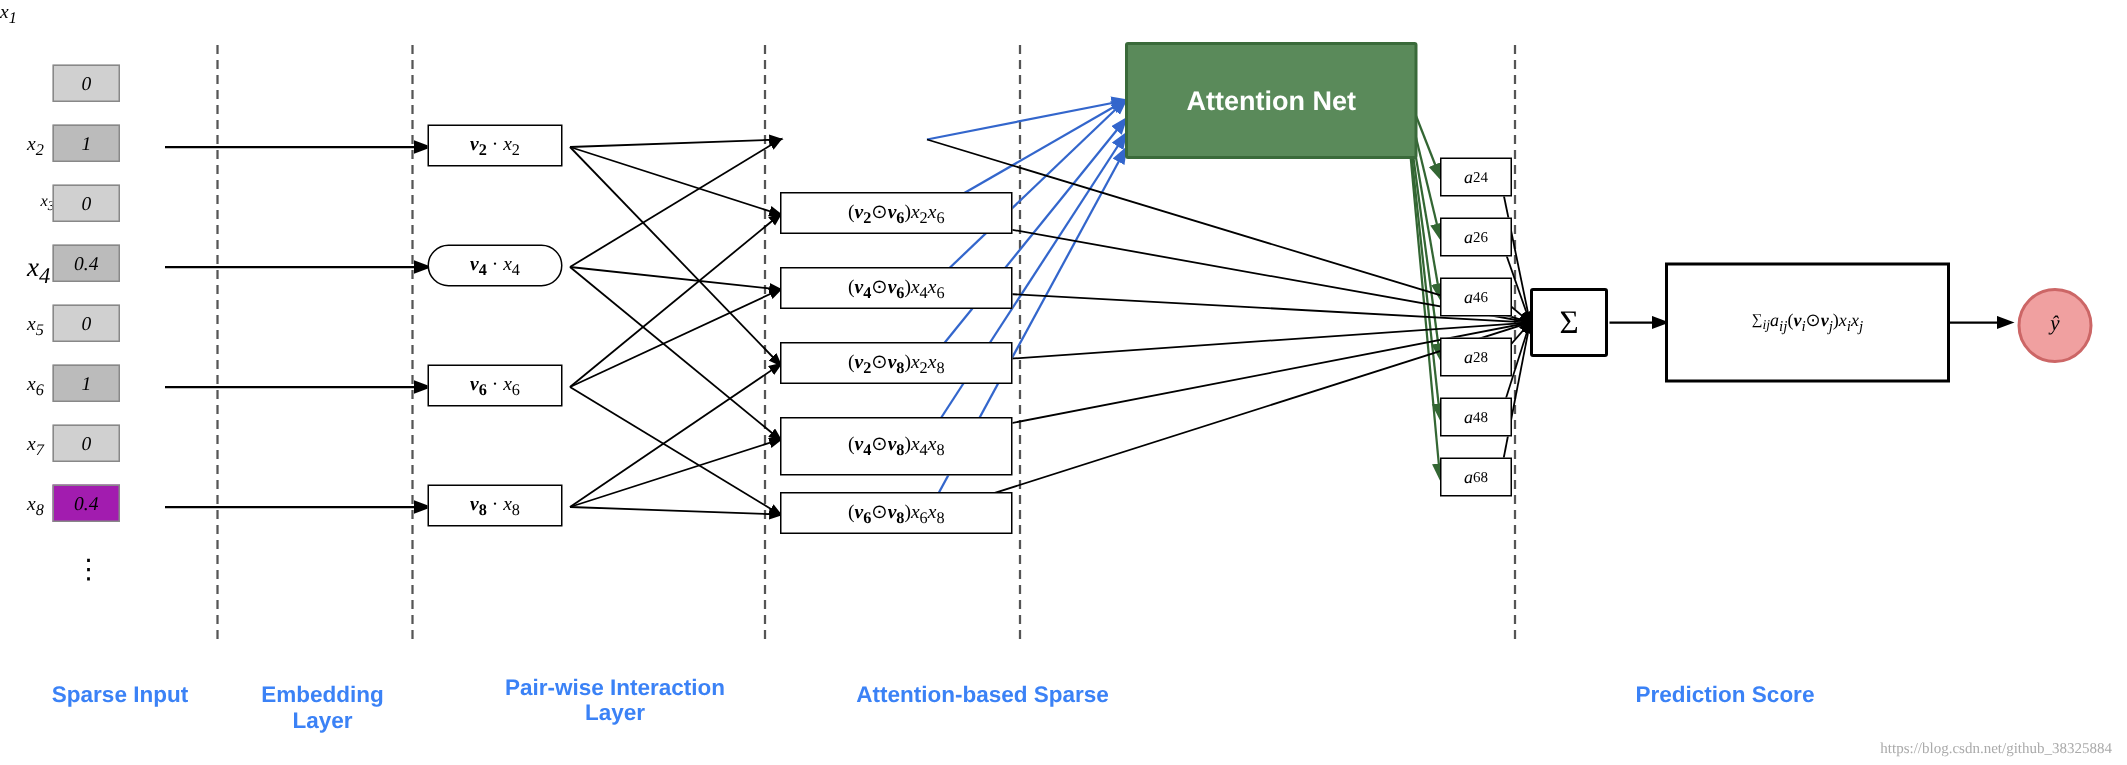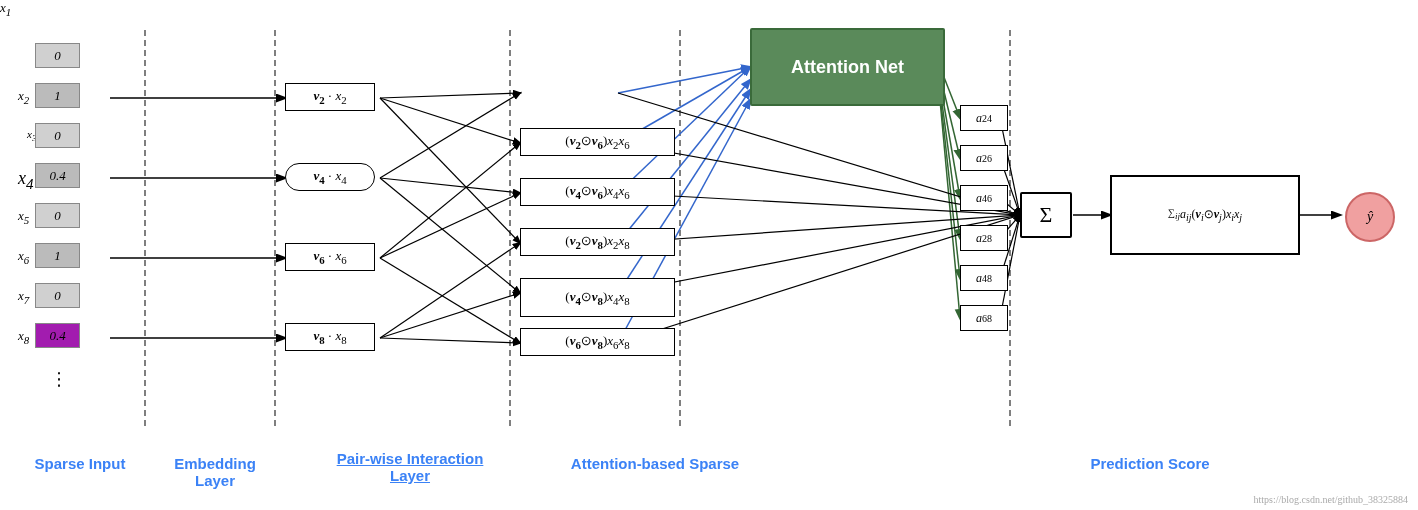--- a/index.html
+++ b/index.html
@@ -269,18 +269,18 @@
     </div>
     <div style="font-size:12px;text-align:center;"><i>a</i><sub><i>ij</i></sub>(<b><i>v</i></b><sub><i>i</i></sub>⊙<b><i>v</i></b><sub><i>j</i></sub>)<i>x</i><sub><i>i</i></sub><i>x</i><sub><i>j</i></sub></div>
   </div>
 
   <div class="output-circle" style="left:1345px;top:192px;width:50px;height:50px;">
     <span><i>ŷ</i></span>
   </div>
 
   <div class="section-title" style="left:15px;top:455px;width:130px;">Sparse Input</div>
   <div class="section-title" style="left:155px;top:455px;width:120px;">Embedding<br>Layer</div>
-  <div class="section-title" style="left:310px;top:450px;width:200px;text-decoration:underline;">Pair-wise Interaction<br>Layer</div>
+  <div class="section-title" style="left:310px;top:450px;width:200px;">Pair-wise Interaction<br>Layer</div>
   <div class="section-title" style="left:550px;top:455px;width:210px;">Attention-based Sparse</div>
   <div class="section-title" style="left:1060px;top:455px;width:180px;">Prediction Score</div>
 
   <div style="position:absolute;bottom:5px;right:10px;font-size:10px;color:#aaa;">https://blog.csdn.net/github_38325884</div>
 </div>
 
 </body></html>

